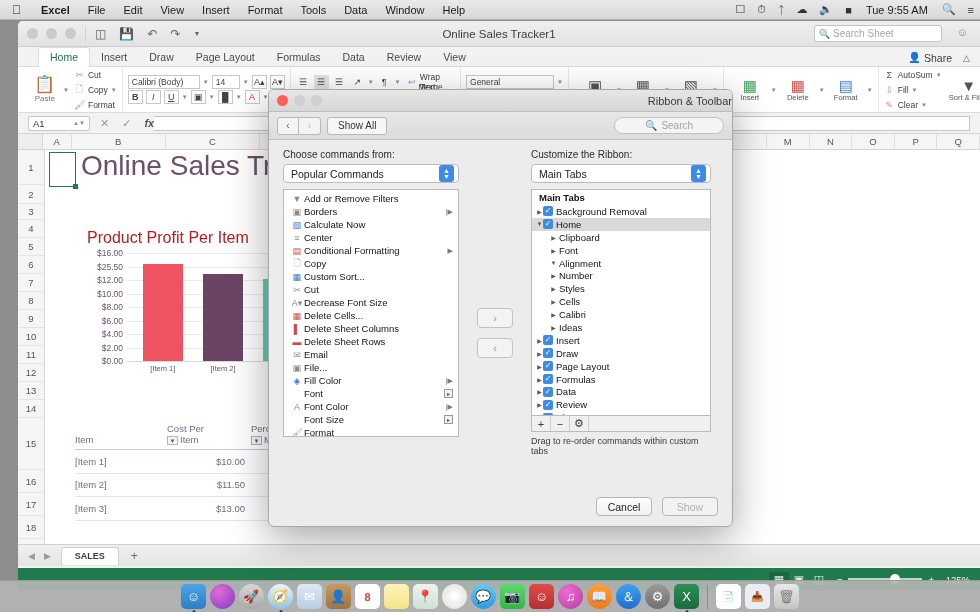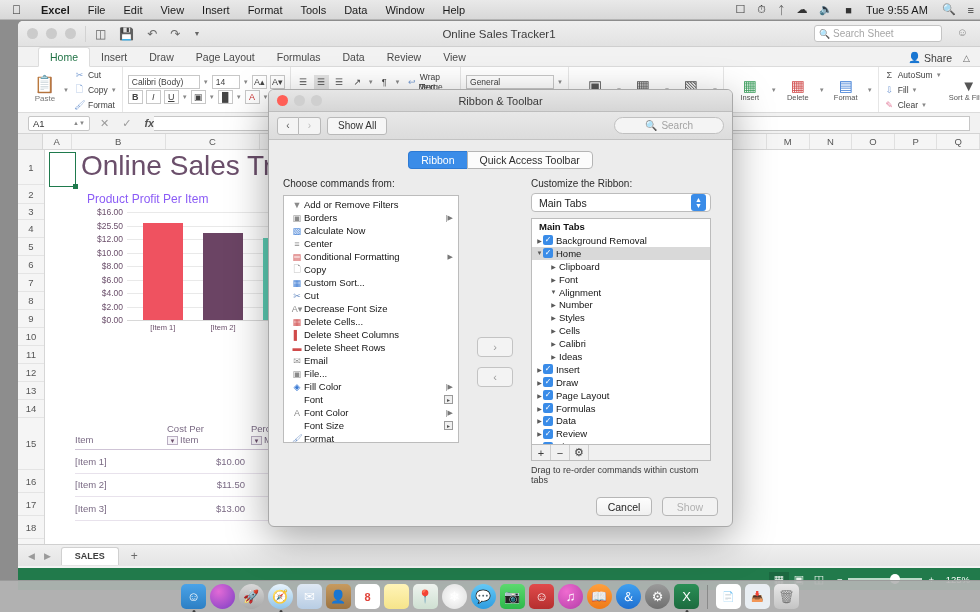--- a/index.html
+++ b/index.html
@@ -118,21 +118,21 @@
              display: flex; align-items: center; justify-content: center; }
   #sheetarea { flex: 1; position: relative; background: #fff; }
 
   
   #a1sel { position: absolute; left: 4px; top: 2px; width: 27px; height: 35px;
            border: 1.5px solid #1f7a4d; }
   #a1sel .handle { position: absolute; right: -3px; bottom: -3px; width: 5px; height: 5px; background: #1f7a4d; }
   #docTitle { position: absolute; left: 36px; top: 0px; font-size: 28px; color: #6b4f6b;
               font-family: "Liberation Sans", sans-serif; white-space: nowrap; }
   #chartCard { position: absolute; left: 30px; top: 42px; width: 252px; height: 150px; background: #fff; }
-  #chartTitle { font-size: 12px; color: #8b5cf6; margin-left: 12px; }
+  #chartTitle { font-size: 16px; color: #b91c1c; margin-left: 12px; margin-top: 37px; }
   #plot { position: relative; margin-top: 6px; height: 108px; }
   .ytick { position: absolute; right: 100%; transform: translateY(-50%);
            font-size: 8.5px; color: #6b4f6b; white-space: nowrap; padding-right: 4px; }
   .gl-h { position: absolute; left: 0; right: 0; height: 1px; background: #e9e9e9; }
   .bar { position: absolute; bottom: 0; }
   .xlab { position: absolute; top: 100%; transform: translateX(-50%); margin-top: 3px;
           font-size: 7.5px; color: #6b4f6b; white-space: nowrap; }
 
   
   #tbl { position: absolute; left: 30px; top: 268px; width: 640px; font-size: 9.5px; color: #7a6a84; }
@@ -185,21 +185,21 @@
   .docksep { width: 1px; height: 24px; background: rgba(90,90,90,.45); margin: 0 4px; }
 
   
   #dialog {
     position: absolute; left: 268px; top: 89px; width: 465px; height: 438px;
     background: #ececec; border: 1px solid #a9a9a9; border-radius: 6px;
     box-shadow: 0 12px 40px rgba(0,0,0,.35); overflow: hidden;
   }
   #dlgtitle { height: 22px; background: linear-gradient(180deg,#e6e6e6,#d6d6d6);
               border-bottom: 1px solid #bdbdbd; position: relative; display: flex; align-items: center; }
-  #dlgtitle .tt { position: absolute; left: 0; right: 0; text-align: center;
+  #dlgtitle .tt { position: absolute; left: 0; right: 0; text-align: right;
                   font-size: 11px; color: #3a3a3a; }
   .dtl { width: 11px; height: 11px; border-radius: 50%; margin-left: 8px; }
   #dlgtoolbar { height: 28px; background: linear-gradient(180deg,#e8e8e8,#dcdcdc);
                 border-bottom: 1px solid #c2c2c2; display: flex; align-items: center;
                 padding: 0 8px; gap: 6px; }
   .navbtn { width: 22px; height: 18px; border: 1px solid #b9b9b9; background: #f4f4f4;
             display: flex; align-items: center; justify-content: center; font-size: 10px; color: #5a5a5a; }
   .navbtn.left { border-radius: 3px 0 0 3px; }
   .navbtn.right { border-radius: 0 3px 3px 0; border-left: none; color: #bdbdbd; }
   #showall { height: 18px; border: 1px solid #b9b9b9; background: #f6f6f6; border-radius: 3px;
@@ -645,29 +645,32 @@
         <div class="navbtn left">‹</div>
         <div class="navbtn right">›</div>
       </div>
       <div id="showall">Show All</div>
       <div id="dlgsearch">
         <span>🔍</span>
         <span>Search</span>
       </div>
     </div>
 
-    <div id="segwrap">
-      <div class="seg left sel">Ribbon</div>
-      <div class="seg right">Quick Access Toolbar</div>
-    </div>
 
     <div id="dlgpanel" style="display:flex; gap:0;">
 
       <div style="width:176px">
         <div class="collbl">Choose commands from:</div>
+        <div class="popup">
+          <span>Popular Commands</span>
+          <span class="arrows">
+              <span>▲</span>
+              <span>▼</span>
+            </span>
+        </div>
         <div class="listbox" style="height:248px; margin-top:6px">
           <div style="padding-top:2px">
             <div class="litem">
               <span class="ic">▼</span>
               <span>Add or Remove Filters</span>
             </div>
             <div class="litem">
               <span class="ic">▣</span>
               <span>Borders</span>
               <span class="rt">|▶</span>

